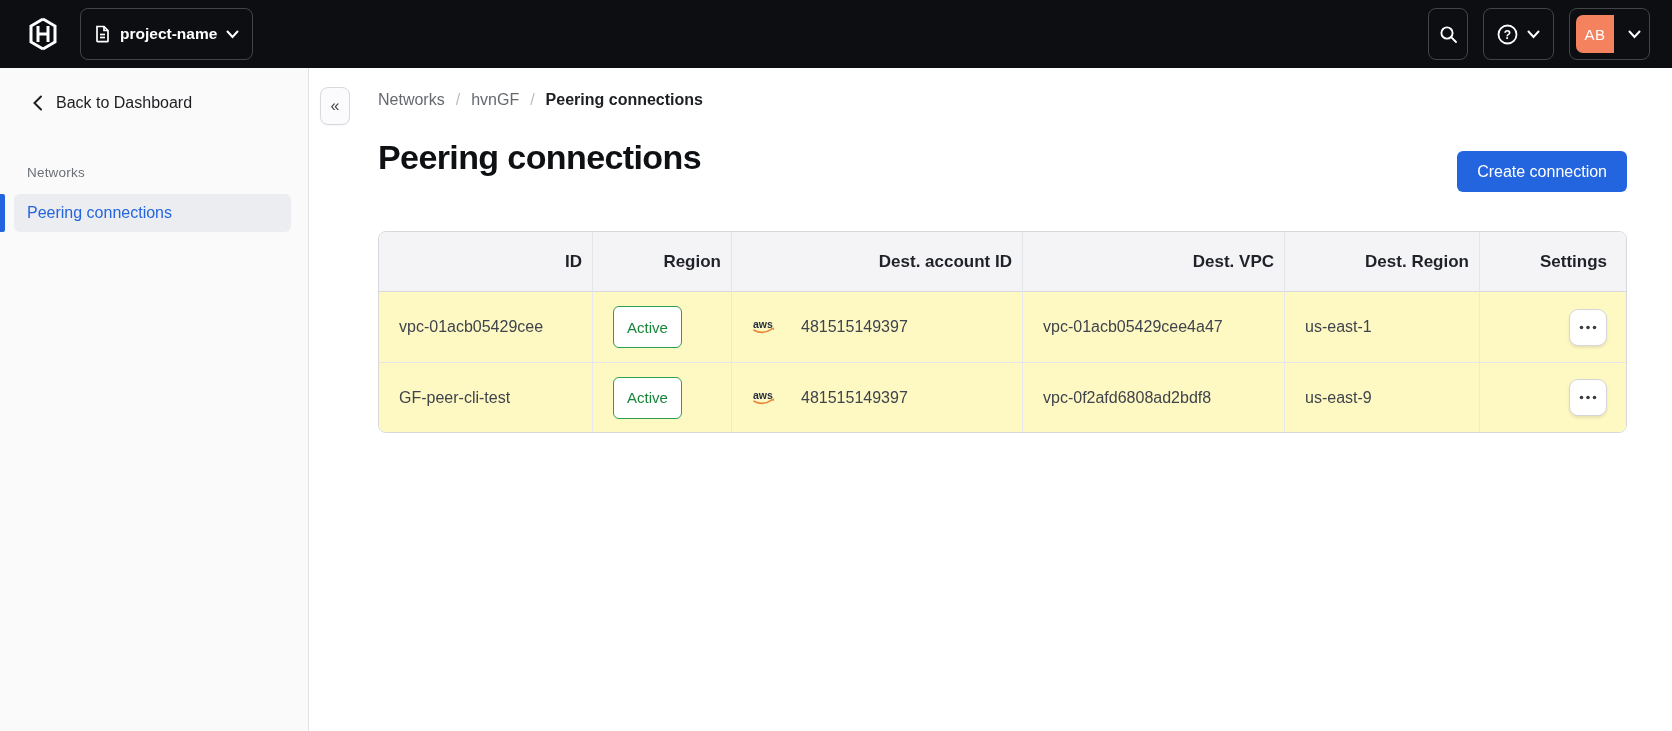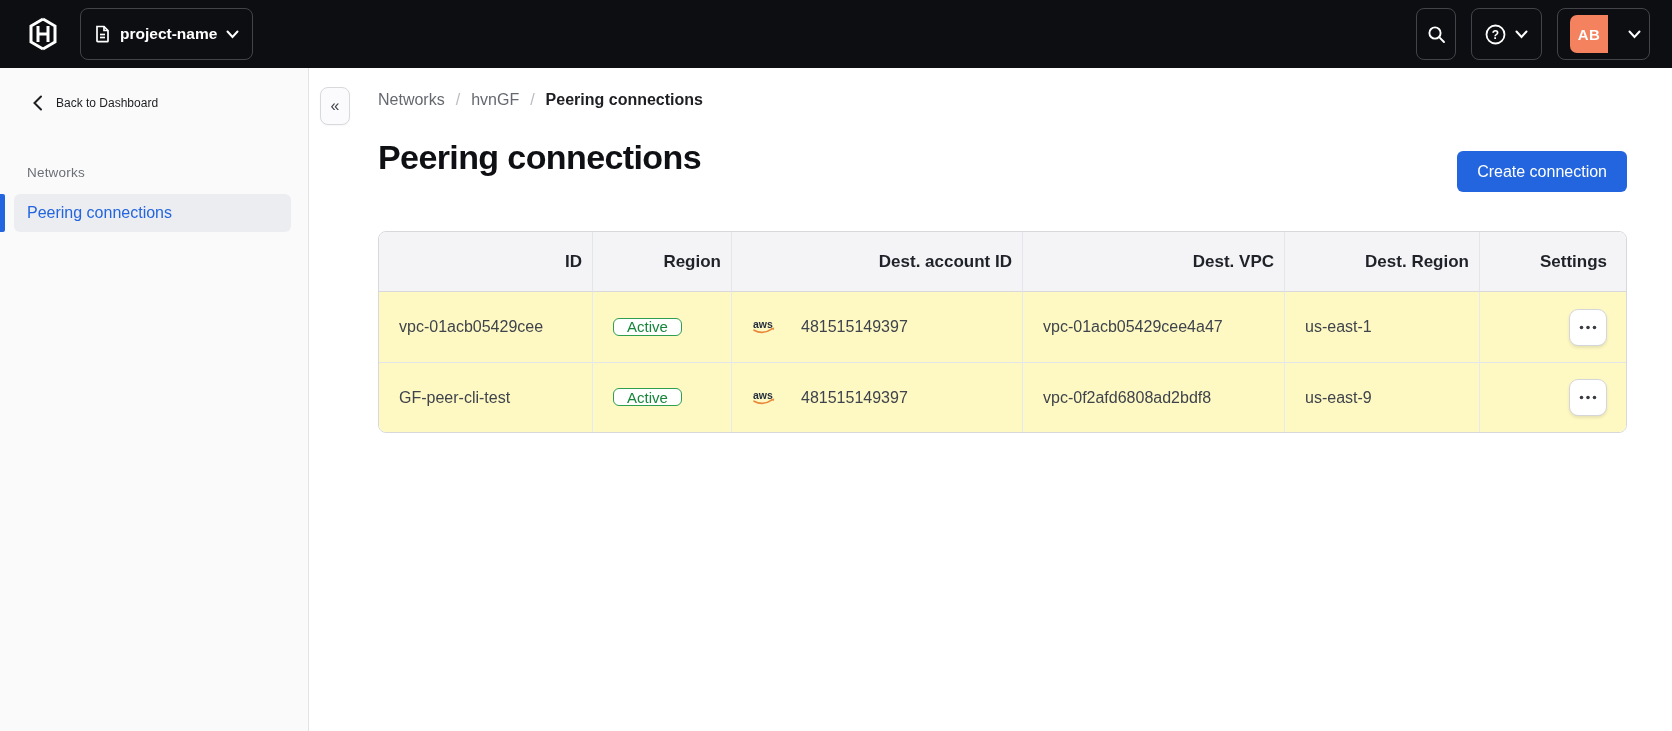--- a/index.html
+++ b/index.html
@@ -21,39 +21,39 @@
   .tb-btn {
     display:flex; align-items:center; gap:9px;
     height:52px; padding:0 13px;
     background:transparent; border:1px solid #42444a; border-radius:8px;
     color:#fff; font-family:inherit; font-size:15.5px; font-weight:600; cursor:pointer;
   }
   .topbar-right .tb-btn { margin-left:15px; }
   .icon-btn { width:40px; justify-content:center; padding:0; }
   .user-btn { padding:0 8px 0 0; gap:0; overflow:hidden; }
   .avatar {
-    width:38px; height:38px; margin:12px; border-radius:7px 0 0 7px;
+    width:38px; height:38px; margin:6px; border-radius:7px 0 0 7px;
     background:var(--avatar-orange,#f5825f);
     display:flex; align-items:center; justify-content:center;
-    color:#fff; font-size:15px; font-weight:700; letter-spacing:.5px;
+    color:#fff; font-size:15px; font-weight:400; letter-spacing:.5px;
   }
   .user-btn svg { margin-left:8px; }
 
   
   .frame { display:flex; height:663px; position:relative; }
 
   
   .sidebar {
     width:309px; background:#fafafa; border-right:1px solid #e2e3e7;
     padding-top:20px; flex:none;
   }
   .back-link {
     display:flex; align-items:center; gap:13px;
     padding:6px 14px 6px 33px; height:30px;
-    font-size:12px; font-weight:500; color:#1d1e21; cursor:pointer;
+    font-size:16px; font-weight:500; color:#1d1e21; cursor:pointer;
   }
   .section-label {
     margin:47px 0 0 27px; font-size:13.5px; font-weight:500;
     color:#6b7076; letter-spacing:.2px;
   }
   .nav-item {
     position:relative; margin:14px 17px 0 14px; height:38px;
     border-radius:6px; display:flex; align-items:center;
     padding-left:13px; font-size:16px; cursor:pointer;
   }
@@ -102,21 +102,21 @@
   }
   th:last-child { border-right:none; text-align:right; padding-right:19px; }
   td {
     height:70px; padding:0 10px 0 20px; font-size:16px; color:#3f444c;
     background:#fef9c3; border-right:1px solid #e8e9ec;
   }
   td:last-child { border-right:none; text-align:right; padding-right:19px; }
   tr + tr td { border-top:1px solid #e4e5e9; }
 
   .badge {
-    display:inline-flex; align-items:center; height:18px; padding:0 13px;
+    display:inline-flex; align-items:center; height:42px; padding:0 13px;
     border:1.5px solid var(--success-green,#2f9e4f); border-radius:6px;
     color:#17863a; background:#fff; font-size:15px; font-weight:500;
   }
   .aws-cell { display:flex; align-items:flex-start; gap:25px; }
   .dots-btn {
     width:38px; height:37px; border:1px solid #d5d6da; border-radius:9px;
     background:#fff; box-shadow:0 2px 3px rgba(25,25,30,.10);
     display:inline-flex; align-items:center; justify-content:center;
     vertical-align:middle; cursor:pointer;
   }

